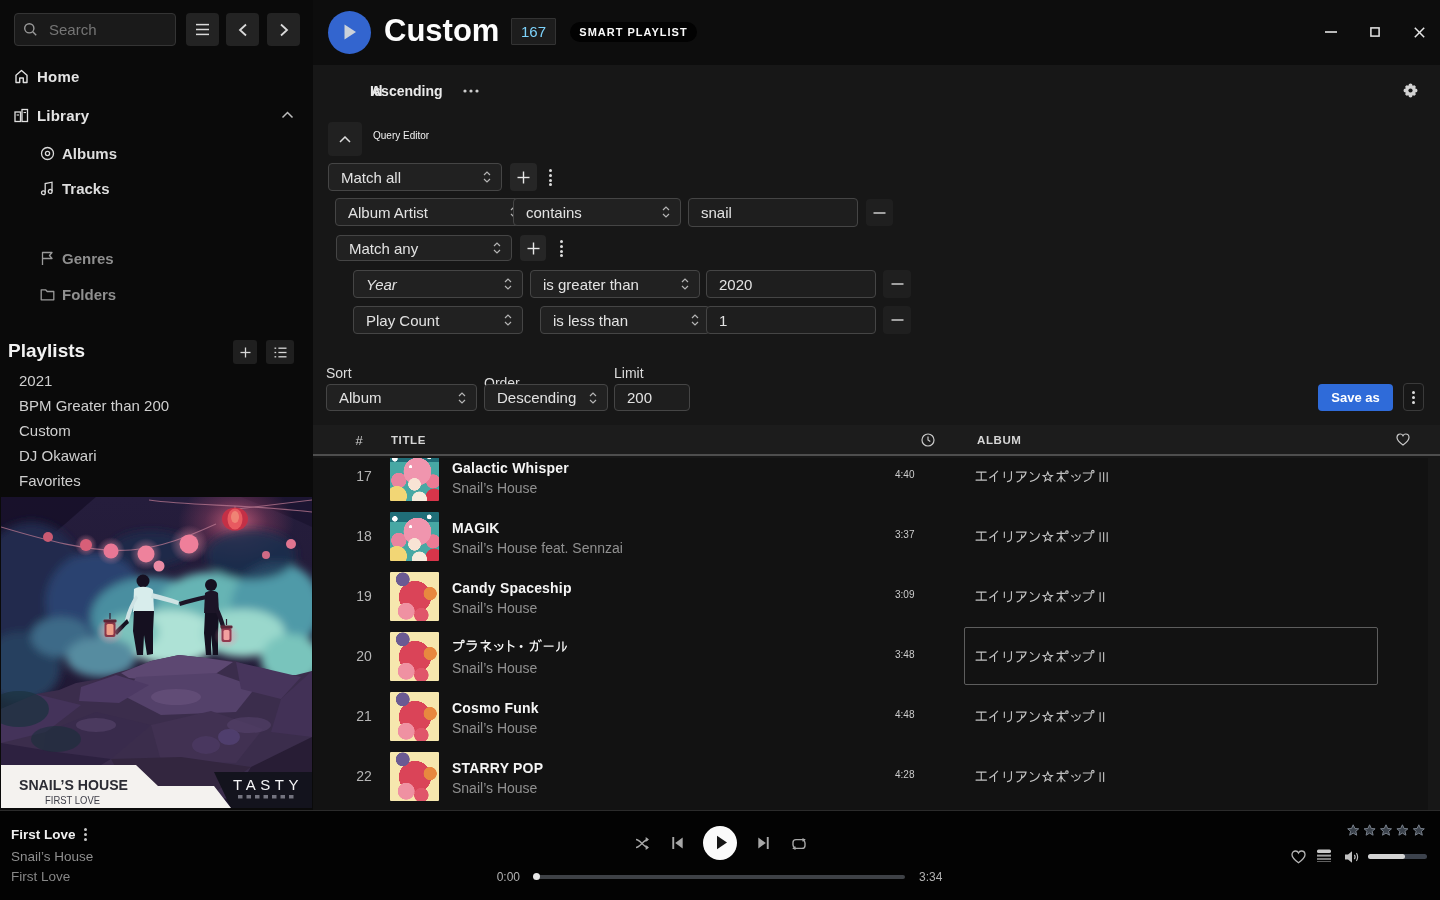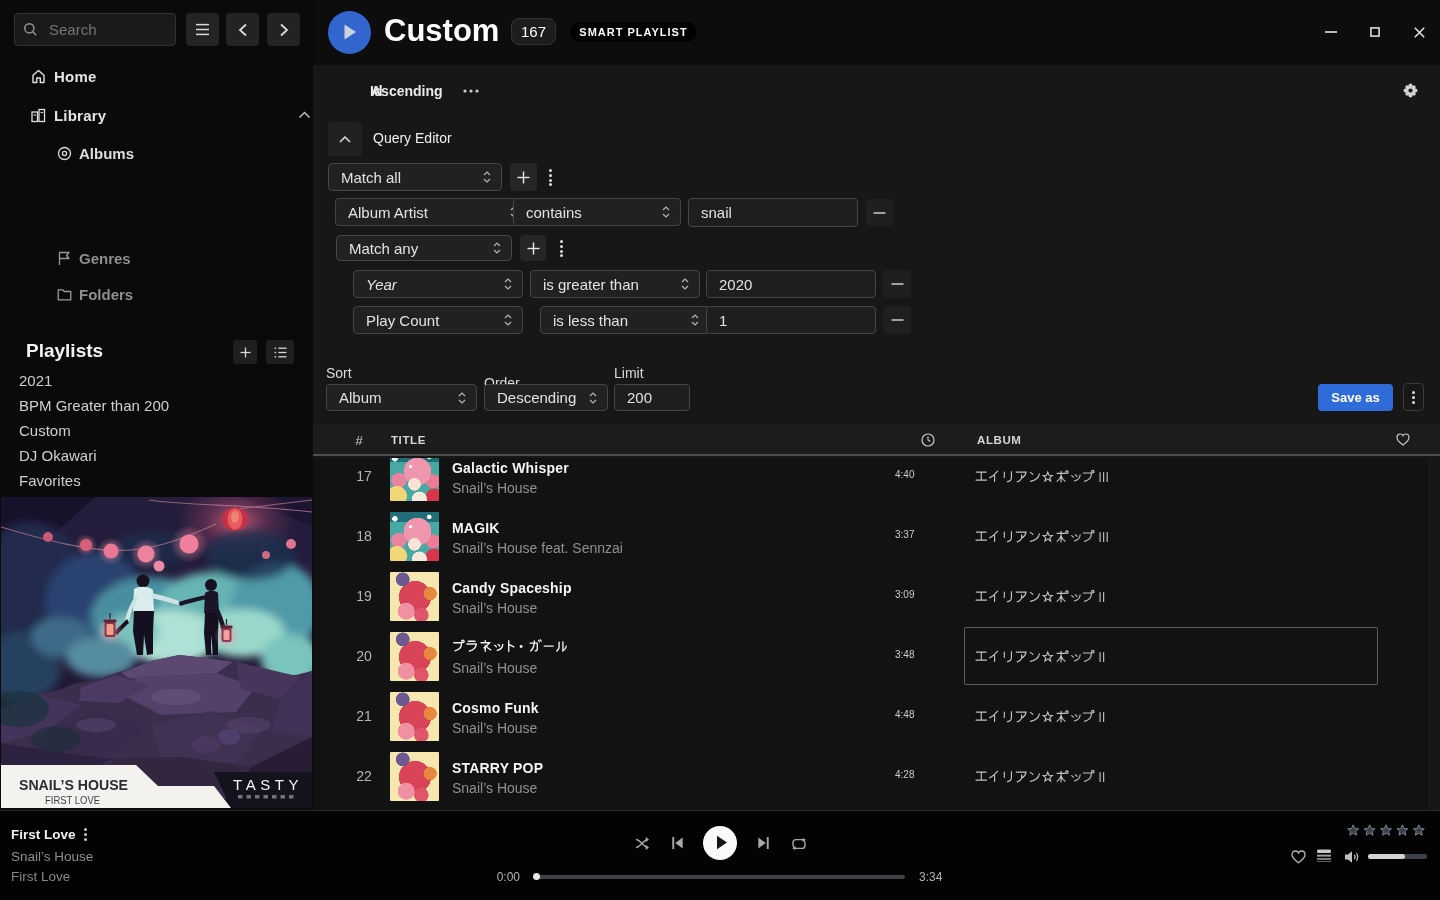--- a/index.html
+++ b/index.html
@@ -5,21 +5,21 @@
   * { margin:0; padding:0; box-sizing:border-box; }
   html,body { width:1440px; height:900px; overflow:hidden; background:#0a0a0a;
     font-family:"Liberation Sans", sans-serif; }
   .abs { position:absolute; }
   #app { position:relative; width:1440px; height:900px; }
   
   #sidebar { position:absolute; left:0; top:0; width:313px; height:810px; background:#0a0a0a; }
   .sbtn { position:absolute; width:33px; height:33px; top:13px; background:#232323; border-radius:4px;
     display:flex; align-items:center; justify-content:center; }
   .navtxt { font-size:15px; font-weight:700; color:#e4e4e4; letter-spacing:.2px; }
-  .navrow { position:absolute; left:17px; width:313px; height:30px; display:flex; align-items:center; }
+  .navrow { position:absolute; left:0; width:313px; height:30px; display:flex; align-items:center; }
   .subtxt { font-size:15px; font-weight:700; color:#dedede; }
   .dimtxt { color:#8f8f8f; }
   .pl-item { position:absolute; left:19px; font-size:15px; color:#cfcfcf; }
   
   #main { position:absolute; left:313px; top:0; width:1127px; height:810px; background:#171717; }
   #titlebar { position:absolute; left:0; top:0; width:1127px; height:65px; background:#0d0d0d; }
   .fld { position:absolute; background:#212121; border:1px solid #454545; border-radius:4px;
     color:#e2e2e2; font-size:15px; display:flex; align-items:center; padding-left:12px; }
   .updn { position:absolute; right:10px; top:50%; transform:translateY(-50%); }
   .sqbtn { position:absolute; background:#262626; border-radius:4px; display:flex; align-items:center; justify-content:center; }
@@ -155,21 +155,21 @@
   </defs>
 </svg>
 <div id="app">
   <div id="main">
     <div id="titlebar">
       <div class="abs" style="left:14.5px; top:10.5px; width:43px; height:43px; border-radius:50%; background:#3365cf;"></div>
       <svg class="abs" style="left:30px; top:24px;" width="14" height="16" viewBox="0 0 14 16">
           <path d="M1.5 0.5 L13 8 L1.5 15.5 Z" fill="#ccd2da"></path>
         </svg>
       <div class="abs" style="left:71px; top:13px; font-size:31px; font-weight:800; color:#fdfdfd; letter-spacing:0px;">Custom</div>
-      <div class="abs" style="left:198px; top:18px; width:45px; height:27px; background:#1d1d1d; border:1px solid #333333; border-radius:8px; display:flex; align-items:center; justify-content:center; font-size:15px; color:#ffffff;">167</div>
+      <div class="abs" style="left:198px; top:18px; width:45px; height:27px; background:#1d1d1d; border:1px solid #333333; border-radius:1px; display:flex; align-items:center; justify-content:center; font-size:15px; color:#7dd3fc;">167</div>
       <div class="abs" style="left:257px; top:22px; width:127px; height:20px; background:#020202; border-radius:10px; display:flex; align-items:center; justify-content:center; font-size:11px; font-weight:700; color:#fafafa; letter-spacing:1px;">SMART PLAYLIST</div>
       <svg class="abs" style="left:1012px; top:31px;" width="12" height="2" viewBox="0 0 12 2">
           <line x1="0" y1="1" x2="12" y2="1" stroke="#e6e6e6" stroke-width="1.6"></line>
         </svg>
       <svg class="abs" style="left:1057px; top:27px;" width="10" height="10" viewBox="0 0 10 10">
           <rect x="0.9" y="0.9" width="8.2" height="8.2" fill="none" stroke="#e6e6e6" stroke-width="1.5"></rect>
         </svg>
       <svg class="abs" style="left:1101px; top:27px;" width="11" height="11" viewBox="0 0 11 11">
           <g stroke="#e6e6e6" stroke-width="1.5">
             <line x1="0.8" y1="0.8" x2="10.2" y2="10.2"></line>
@@ -190,21 +190,21 @@
       <svg class="abs" style="left:1090px; top:83px;" width="15" height="15" viewBox="0 0 15 15">
         <path fill="#d2d2d2" d="M7.5 0.5 L9 1 L9.6 2.7 L11.4 2.2 L12.8 3.6 L12.3 5.4 L14 6 L14.5 7.5 L14 9 L12.3 9.6 L12.8 11.4 L11.4 12.8 L9.6 12.3 L9 14 L7.5 14.5 L6 14 L5.4 12.3 L3.6 12.8 L2.2 11.4 L2.7 9.6 L1 9 L0.5 7.5 L1 6 L2.7 5.4 L2.2 3.6 L3.6 2.2 L5.4 2.7 L6 1 Z"></path>
         <circle cx="7.5" cy="7.5" r="2.1" fill="#171717"></circle>
       </svg>
 
       <div class="abs" style="left:15px; top:122px; width:34px; height:34px; background:#212121; border-radius:4px; display:flex; align-items:center; justify-content:center;">
         <svg width="12" height="7" viewBox="0 0 12 7">
             <path d="M1 6 L6 1 L11 6" fill="none" stroke="#dcdcdc" stroke-width="1.5"></path>
           </svg>
       </div>
-      <div class="abs" style="left:60px; top:130px; font-size:14px; color:#f0f0f0;">Query Editor</div>
+      <div class="abs" style="left:60px; top:130px; font-size:10px; color:#f0f0f0;">Query Editor</div>
 
       <div class="fld" style="left:15px; top:163px; width:174px; height:28px;">Match all<svg class="updn" width="8" height="12" viewBox="0 0 8 12">
             <path d="M1 4 L4 1 L7 4 M1 8 L4 11 L7 8" fill="none" stroke="#b5b5b5" stroke-width="1.2"></path>
           </svg></div>
       <div class="sqbtn" style="left:197px; top:163px; width:27px; height:28px;">
           <svg width="13" height="13" viewBox="0 0 13 13">
             <g stroke="#e8e8e8" stroke-width="1.4">
               <line x1="6.5" y1="0.5" x2="6.5" y2="12.5"></line>
               <line x1="0.5" y1="6.5" x2="12.5" y2="6.5"></line>
             </g>
@@ -417,34 +417,42 @@
           <path d="M1.5 6.5 L6.5 1.5 L11.5 6.5" fill="none" stroke="#bdbdbd" stroke-width="1.5"></path>
         </svg>
     </div>
     <div class="navrow" style="top:138px;">
       <svg class="abs" style="left:40px;" width="15" height="15" viewBox="0 0 15 15">
           <circle cx="7.5" cy="7.5" r="6" fill="none" stroke="#dadada" stroke-width="1.3"></circle>
           <circle cx="7.5" cy="7.5" r="2.1" fill="none" stroke="#dadada" stroke-width="1.3"></circle>
         </svg>
       <div class="subtxt" style="position:absolute; left:62px;">Albums</div>
     </div>
+    <div class="navrow" style="top:173px;">
+      <svg class="abs" style="left:40px;" width="15" height="15" viewBox="0 0 15 15">
+          <path d="M5.2 11.7 V2.5 L12 1.2 V10.3" fill="none" stroke="#dadada" stroke-width="1.3"></path>
+          <circle cx="3.4" cy="11.8" r="1.9" fill="none" stroke="#dadada" stroke-width="1.3"></circle>
+          <circle cx="10.2" cy="10.4" r="1.9" fill="none" stroke="#dadada" stroke-width="1.3"></circle>
+        </svg>
+      <div class="subtxt" style="position:absolute; left:62px;">Tracks</div>
+    </div>
     <div class="navrow" style="top:243px;">
       <svg class="abs" style="left:40px;" width="14" height="15" viewBox="0 0 14 15">
           <path d="M2.5 14 V1.5 H12 L9.5 4.5 L12 7.5 H2.5" fill="none" stroke="#9a9a9a" stroke-width="1.3" stroke-linejoin="round"></path>
         </svg>
       <div class="subtxt dimtxt" style="position:absolute; left:62px;">Genres</div>
     </div>
     <div class="navrow" style="top:279px;">
       <svg class="abs" style="left:40px;" width="15" height="13" viewBox="0 0 15 13">
           <path d="M1.2 11.8 V1.8 H5.6 L7.2 3.5 H13.8 V11.8 Z" fill="none" stroke="#9a9a9a" stroke-width="1.3" stroke-linejoin="round"></path>
         </svg>
       <div class="subtxt dimtxt" style="position:absolute; left:62px;">Folders</div>
     </div>
 
-    <div class="abs" style="left:26px; top:340px; font-size:19px; font-weight:700; color:#f2f2f2;">Playlists</div>
+    <div class="abs" style="left:8px; top:340px; font-size:19px; font-weight:700; color:#f2f2f2;">Playlists</div>
     <div class="abs" style="left:233px; top:340px; width:24px; height:24px; background:#1f1f1f; border-radius:3px; display:flex; align-items:center; justify-content:center;">
       <svg width="11" height="11" viewBox="0 0 11 11">
           <g stroke="#d8d8d8" stroke-width="1.3">
             <line x1="5.5" y1="0.5" x2="5.5" y2="10.5"></line>
             <line x1="0.5" y1="5.5" x2="10.5" y2="5.5"></line>
           </g>
         </svg>
     </div>
     <div class="abs" style="left:266px; top:340px; width:28px; height:24px; background:#1f1f1f; border-radius:3px; display:flex; align-items:center; justify-content:center;">
       <svg width="13" height="11" viewBox="0 0 13 11">

